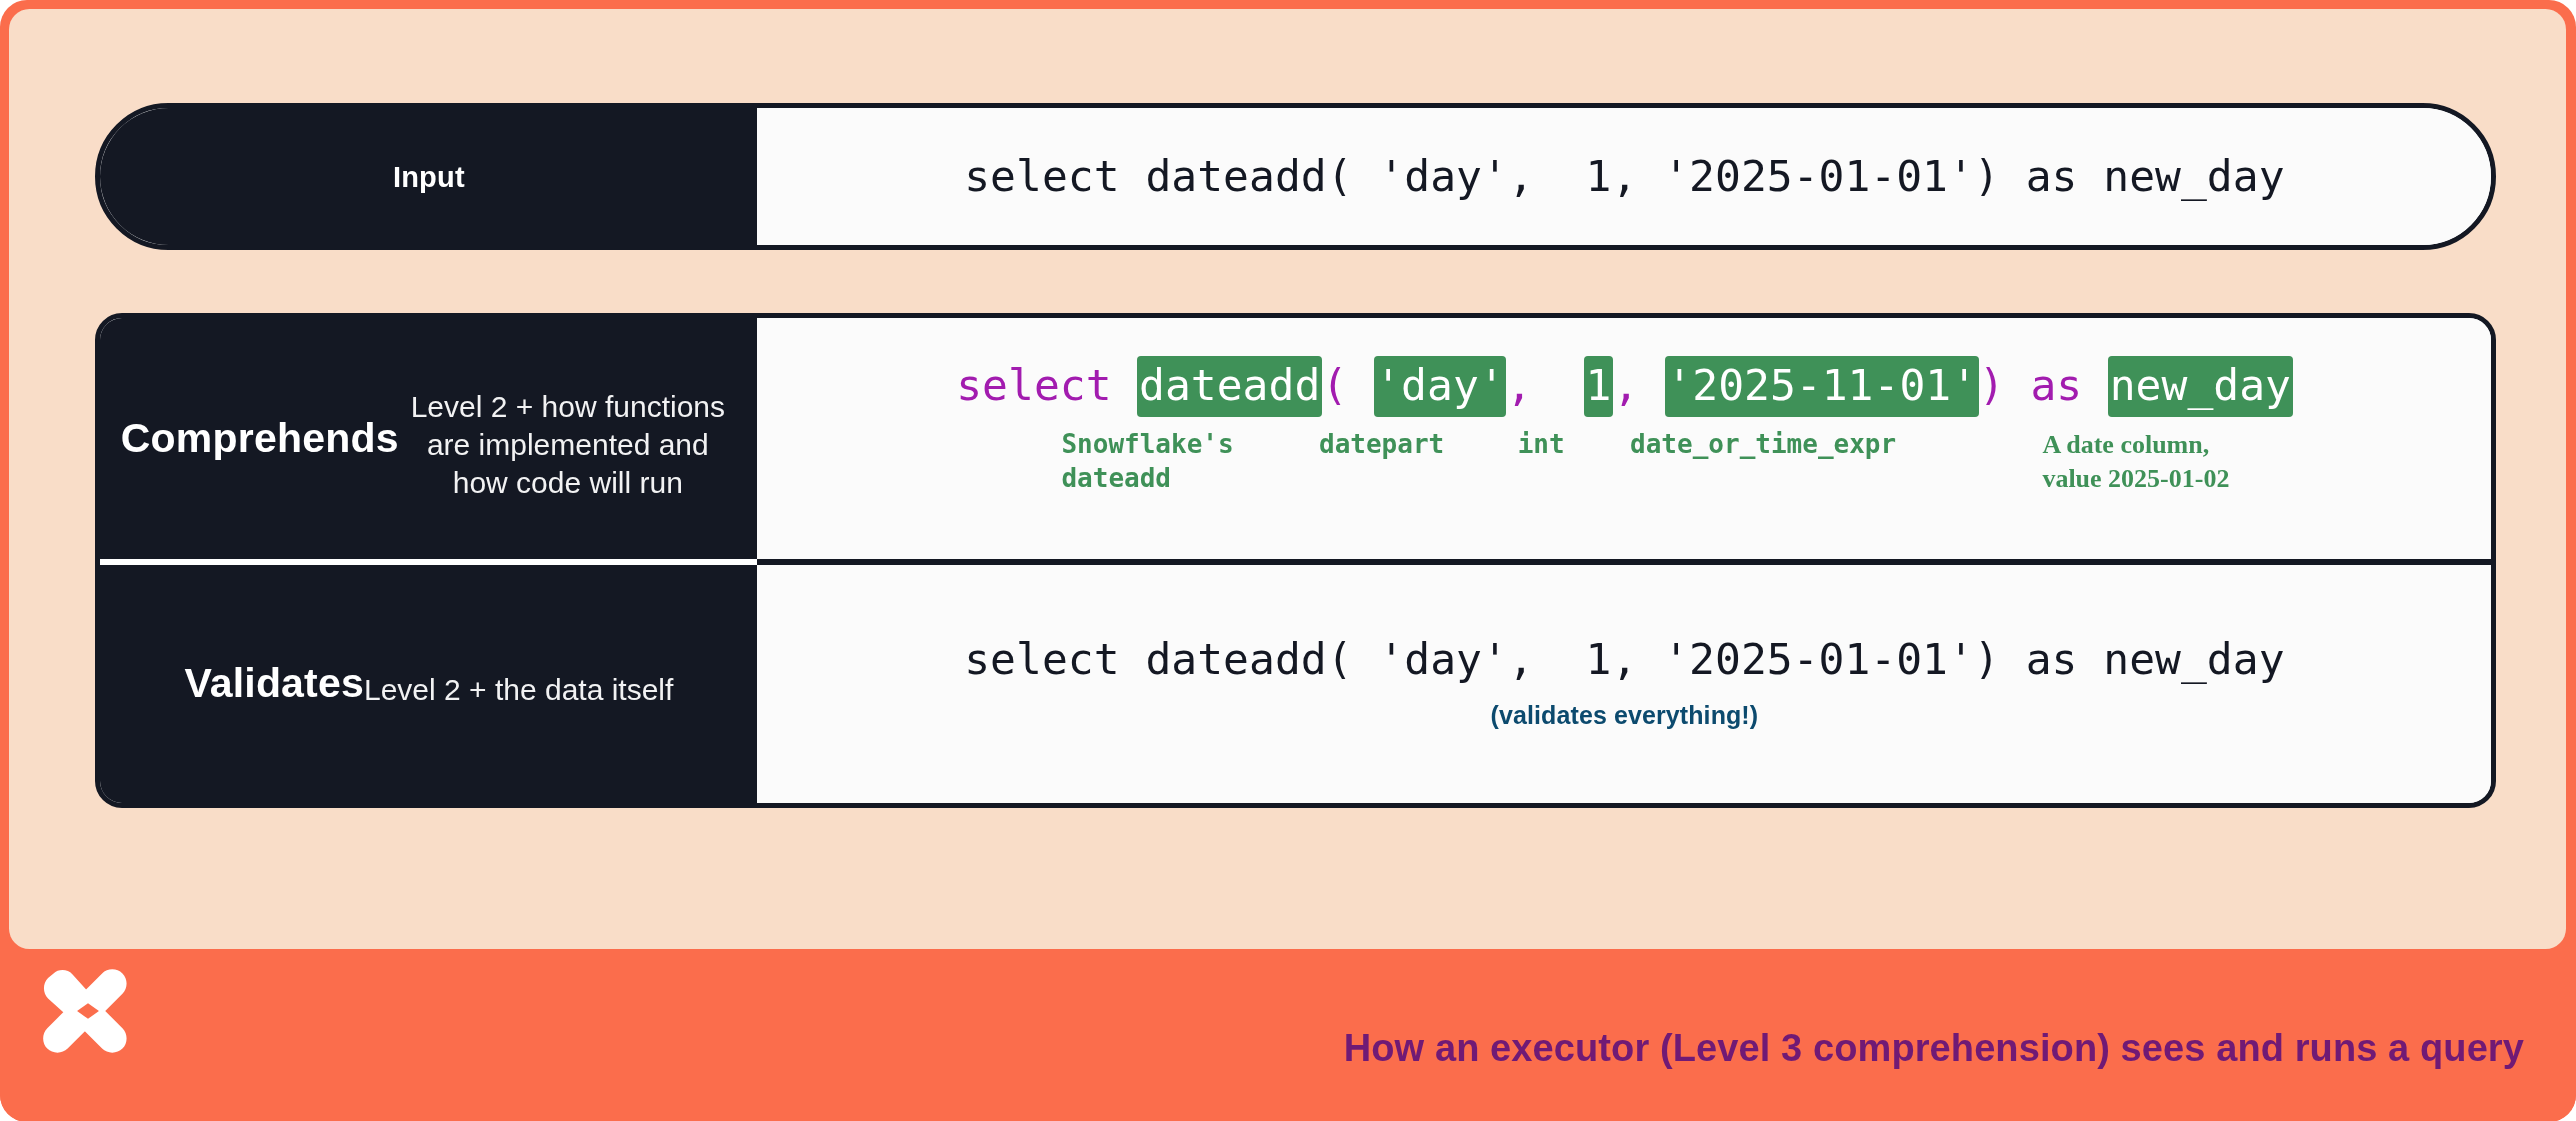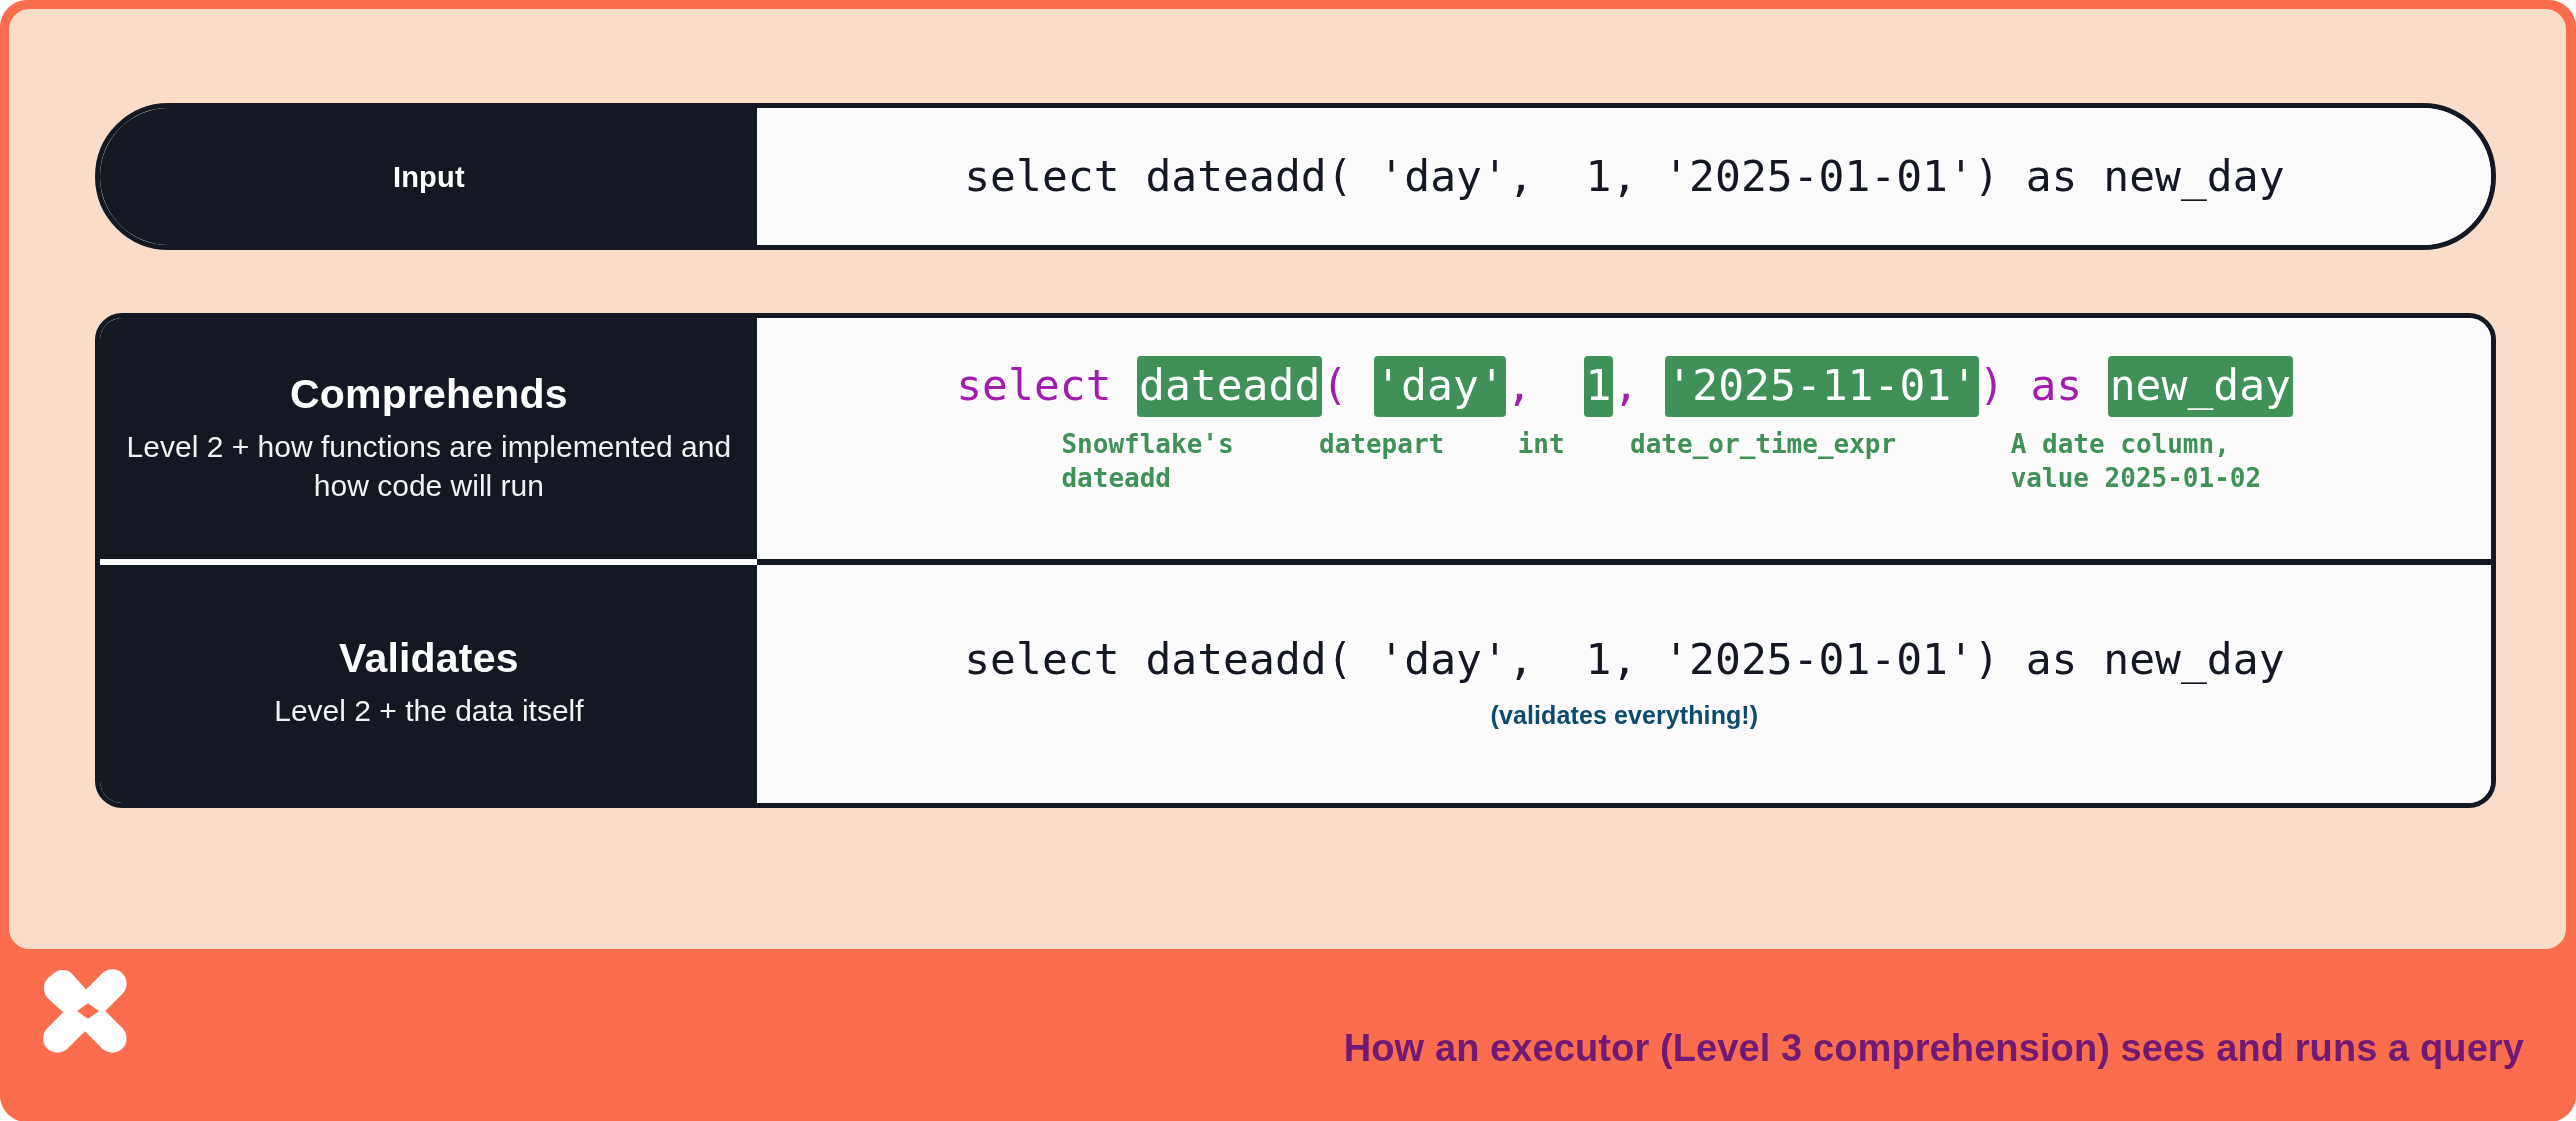--- a/index.html
+++ b/index.html
@@ -104,21 +104,21 @@
     flex: 1 1 auto;
     background: #141823;
   }
 
   .label-col {
     width: 657px;
     flex: 0 0 657px;
     background: #141823;
     color: #FFFFFF;
     display: flex;
-    flex-direction: column;
+    flex-direction: row;
     align-items: center;
     justify-content: center;
     text-align: center;
     padding: 0 20.4px;
     box-sizing: border-box;
   }
   .code-col {
     flex: 1 1 auto;
     background: #FBFBFB;
     display: flex;
@@ -265,21 +265,21 @@
           <div class="row-sub">Level 2 + how functions are implemented and how code will run</div>
         </div>
         <div class="code-col">
           <div class="code-line" id="comprehends-code"><span class="tok">select </span><span class="tok hl">dateadd</span><span class="tok">( </span><span class="tok hl">'day'</span><span class="tok">,  </span><span class="tok hl">1</span><span class="tok">, </span><span class="tok hl">'2025-11-01'</span><span class="tok">) as </span><span class="tok hl">new_day</span></div>
           <div class="annots" id="comprehends-annots">
               <div class="annot" style="left: 22.5%;">Snowflake's
 dateadd</div>
               <div class="annot" style="left: 36%;">datepart</div>
               <div class="annot" style="left: 45.2%;">int</div>
               <div class="annot" style="left: 58%;">date_or_time_expr</div>
-              <div class="annot" style="left: 79.5%;">A date column,
+              <div class="annot" style="left: 79.5%; font-family: Liberation Serif, serif;">A date column,
 value 2025-01-02</div>
             </div>
         </div>
       </div>
 
       <div class="divider-wrap">
         <div class="divider-left"></div>
         <div class="divider-right"></div>
       </div>
 

